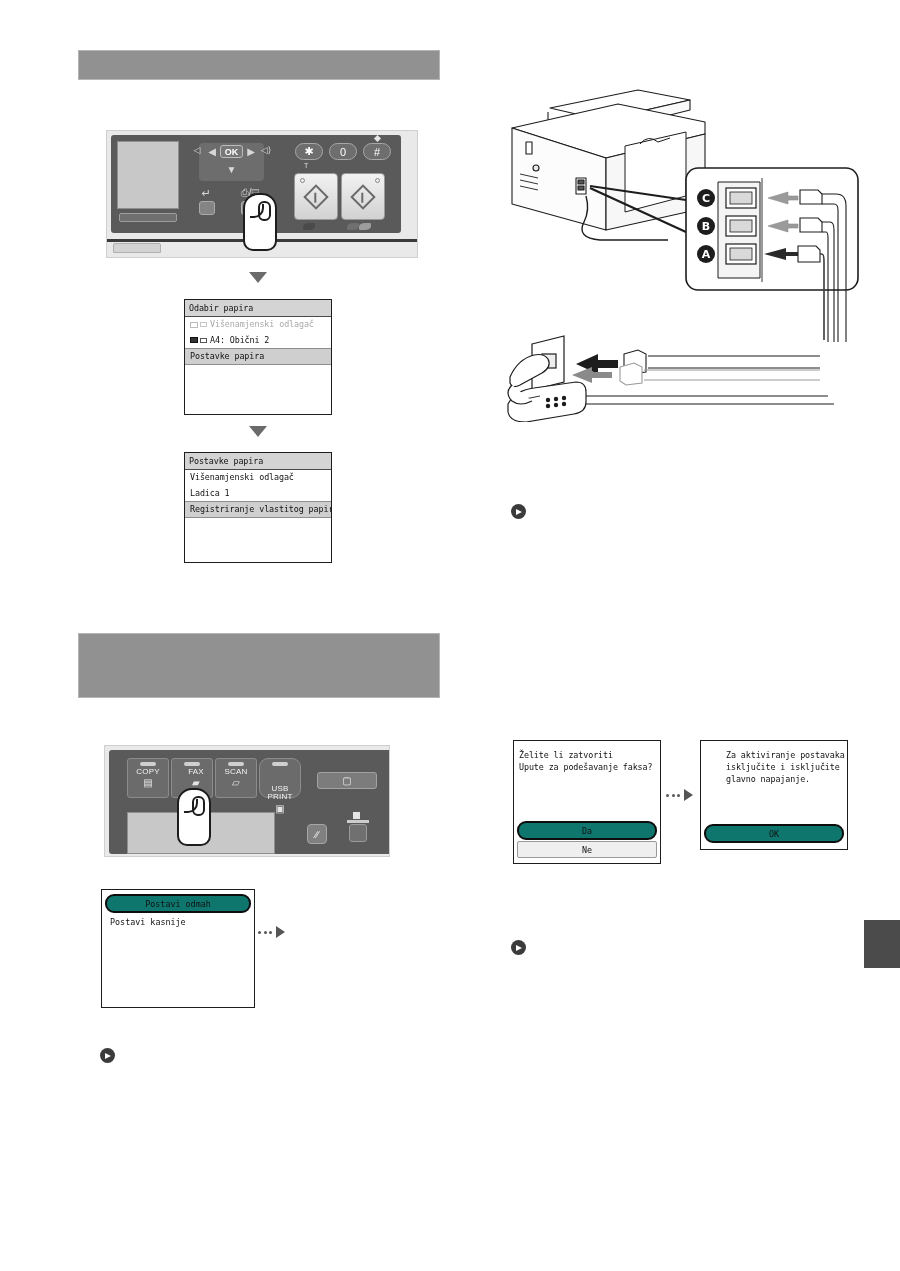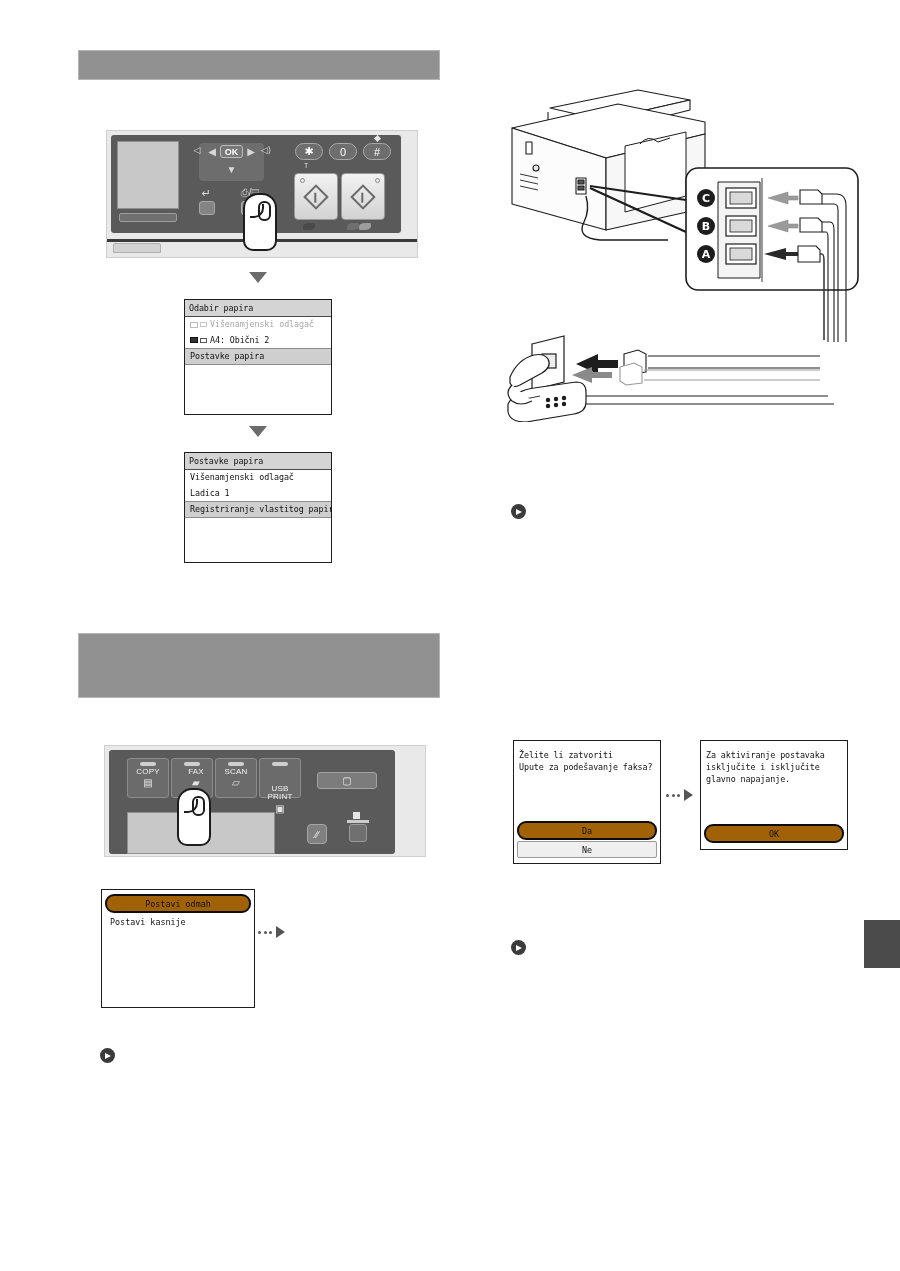--- a/index.html
+++ b/index.html
@@ -77,21 +77,21 @@
     margin: 1px 3px;
     padding: 2.5px 4px;
     text-align: center;
     background: #e8e8e8;
     border: 1px solid #7d7d7d;
     border-radius: 9px;
     white-space: nowrap;
   }
   .pill.sel {
     border: 2px solid #0d0d0d;
-    background: #a16207;
+    background: #0f766e;
   }
   .pill.plain {
     border: 1px solid #9a9a9a;
     border-radius: 2px;
     background: #efefef;
   }
   .pill-btn-right {
     position: absolute;
     right: 4px; bottom: 4px;
     min-width: 66px;
@@ -343,39 +343,39 @@
       <div class="lcd-row sel">
         <span>Registriranje vlastitog papira</span>
       </div>
     </div>
   </div>
 
   <div class="section-bar" style="left:78px; top:633px; width:362px; height:65px;">
     <span class="bar-label"></span>
   </div>
 
-  <div class="panel" style="left:104px; top:745px; width:322px; height:112px;">
+  <div class="panel" style="left:104px; top:745px; width:286px; height:112px;">
     <div class="panel-dark" style="left:4px; top:4px; width:286px; height:104px;"></div>
 
     <div class="mode-key" style="left:22px; top:12px; width:42px; height:40px;">
       <span class="led"></span>
       <span>COPY</span>
       <span class="mi">▤</span>
     </div>
     <div class="mode-key" style="left:66px; top:12px; width:42px; height:40px;padding-left:8px;">
       <span class="led"></span>
       <span>FAX</span>
       <span class="mi">▰</span>
     </div>
     <div class="mode-key" style="left:110px; top:12px; width:42px; height:40px;">
       <span class="led"></span>
       <span>SCAN</span>
       <span class="mi">▱</span>
     </div>
-    <div class="mode-key" style="left:154px; top:12px; width:42px; height:40px; white-space:pre-line;">
+    <div class="mode-key" style="left:154px; top:12px; width:42px; height:40px; white-space:pre-line;border-radius:9px;">
       <span class="led"></span>
       <span>USB
 PRINT</span>
       <span class="mi">▣</span>
     </div>
 
     <div style="position:absolute;left:212px;top:26px;width:60px;height:17px;background:#7c7c7c;border:1px solid #a2a2a2;border-radius:3px;display:flex;align-items:center;justify-content:center;color:#eee;font-size:10px;">
       <span>▢</span>
     </div>
 
@@ -539,21 +539,21 @@
     </div>
   </div>
 
   <div class="dots-arrow" style="left:666px; top:789px;">
     <i></i>
       <i></i>
       <i></i>
       <span class="head"></span>
   </div>
 
-  <div class="lcd" style="left:700px; top:740px; width:148px; height:110px;">
+  <div class="lcd" style="left:700px; top:740px; width:148px; height:110px;padding-left:20px;">
     <div class="lcd-text" style="padding-top:8px;">
       <div>Za aktiviranje postavaka</div>
       <div>isključite i isključite</div>
       <div>glavno napajanje.</div>
     </div>
     <div style="position:absolute;left:0;right:0;bottom:5px;">
       <span class="pill sel">OK</span>
     </div>
   </div>
 

